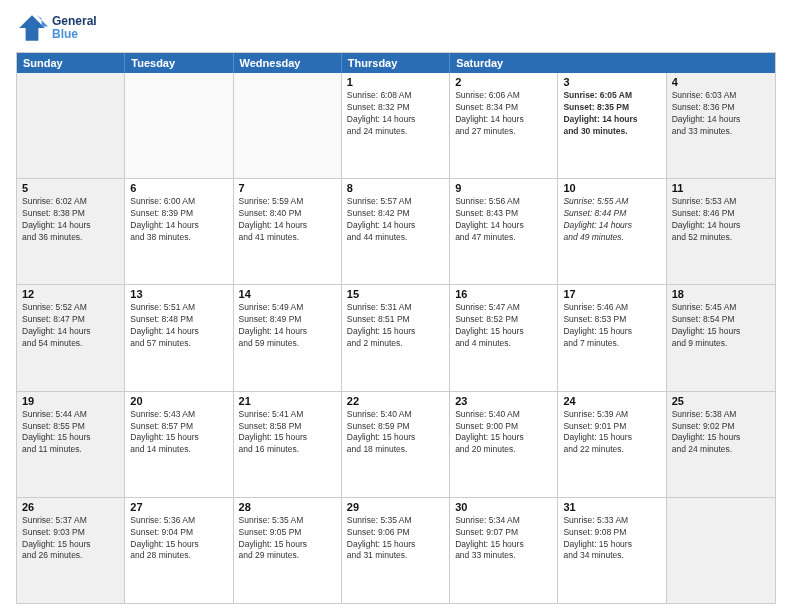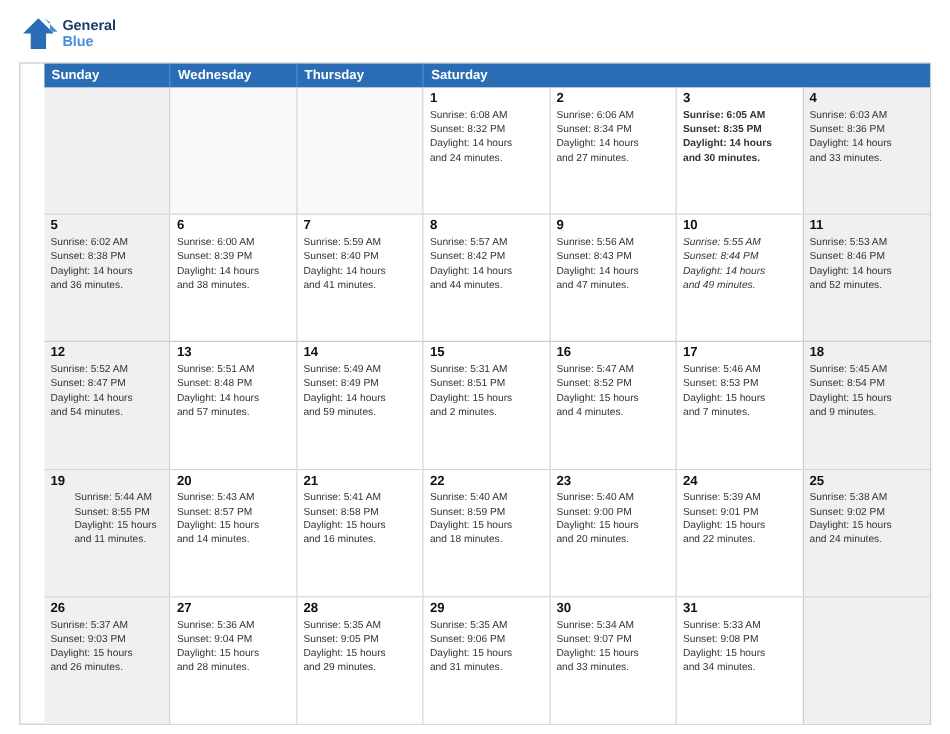--- a/index.html
+++ b/index.html
@@ -48,21 +48,20 @@
     }
     .location {
       font-size: 13px;
       color: #333;
     }
     .calendar {
       flex: 1;
       display: flex;
       flex-direction: column;
       border: 1px solid #ccc;
-      padding-left: 20px;
     }
     .cal-header {
       display: grid;
       grid-template-columns: repeat(7, 1fr);
       background: #2a6db5;
     }
     .cal-header-cell {
       color: #fff;
       font-size: 11px;
       font-weight: bold;
@@ -125,20 +124,21 @@
     </div>
     <div class="title-block">
       <div class="month-title"></div>
       <div class="location"></div>
     </div>
   </div>
 
   <div class="calendar">
     <div class="cal-header">
     <div class="cal-header-cell">Sunday</div>
+        <div class="cal-header-cell">Tuesday</div>
         <div class="cal-header-cell">Wednesday</div>
         <div class="cal-header-cell">Thursday</div>
         <div class="cal-header-cell">Saturday</div>
       </div>
     <div class="cal-body">
     <div class="cal-row">
           <div class="cal-cell empty shaded"></div>
           <div class="cal-cell empty"></div>
           <div class="cal-cell empty"></div>
           <div class="cal-cell">
@@ -268,21 +268,21 @@
             <span class="day-num">18</span>
             <div class="cell-info" style="white-space: pre-line;">Sunrise: 5:45 AM
 Sunset: 8:54 PM
 Daylight: 15 hours
 and 9 minutes.</div>
           </div>
         </div>
         <div class="cal-row">
           <div class="cal-cell shaded">
             <span class="day-num">19</span>
-            <div class="cell-info" style="white-space: pre-line; margin-left: 20px;">Sunrise: 5:44 AM
+            <div class="cell-info" style="white-space: pre-line;">Sunrise: 5:44 AM
 Sunset: 8:55 PM
 Daylight: 15 hours
 and 11 minutes.</div>
           </div>
           <div class="cal-cell">
             <span class="day-num">20</span>
             <div class="cell-info" style="white-space: pre-line;">Sunrise: 5:43 AM
 Sunset: 8:57 PM
 Daylight: 15 hours
 and 14 minutes.</div>

